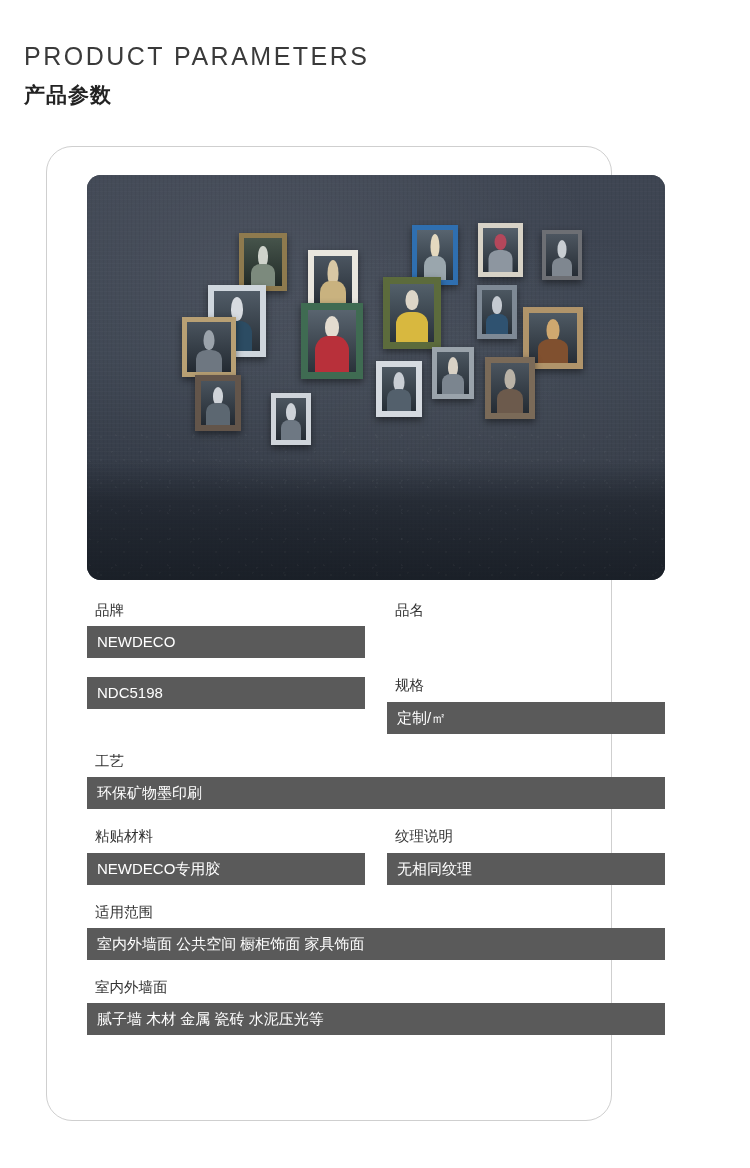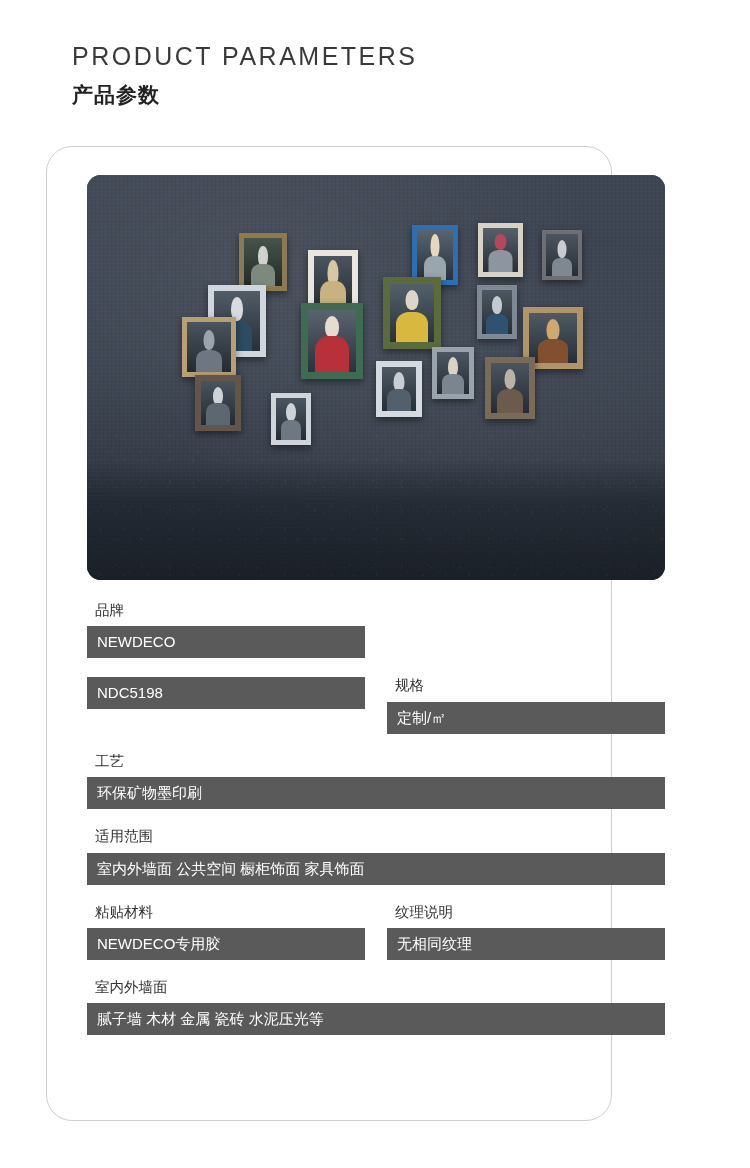--- a/index.html
+++ b/index.html
@@ -15,21 +15,21 @@
     overflow: hidden;
   }
   .page {
     position: relative;
     width: 750px;
     height: 1168px;
     box-sizing: border-box;
   }
   
   .header {
-    padding: 40px 0 0 72px;
+    padding: 40px 0 0 24px;
   }
   .header-en {
     font-size: 25px;
     letter-spacing: 2.5px;
     color: #3a3a3a;
     font-weight: 400;
     line-height: 1.3;
     margin: 0;
   }
   .header-cn {
@@ -328,58 +328,59 @@
     </div>
 
     <div class="specs">
 
       <div class="spec-row">
         <div class="spec-cell">
           <div class="spec-label">品牌</div>
           <div class="spec-value">NEWDECO</div>
         </div>
         <div class="spec-cell">
+          <div class="spec-label">品名</div>
         </div>
       </div>
 
       <div class="spec-row">
         <div class="spec-cell">
           <div class="spec-value">NDC5198</div>
         </div>
         <div class="spec-cell">
           <div class="spec-label">规格</div>
           <div class="spec-value">定制/㎡</div>
         </div>
       </div>
 
       <div class="spec-row">
         <div class="spec-cell">
           <div class="spec-label">工艺</div>
           <div class="spec-value">环保矿物墨印刷</div>
+        </div>
+      </div>
+
+      <div class="spec-row">
+        <div class="spec-cell">
+          <div class="spec-label">粘贴材料</div>
+          <div class="spec-value">NEWDECO专用胶</div>
+        </div>
+        <div class="spec-cell">
+          <div class="spec-label">纹理说明</div>
+          <div class="spec-value">无相同纹理</div>
         </div>
       </div>
 
       <div class="spec-row" style="margin-top:10px;">
         <div class="spec-cell full">
           <div class="spec-label">适用范围</div>
           <div class="spec-value">室内外墙面 公共空间 橱柜饰面 家具饰面</div>
         </div>
       </div>
 
-      <div class="spec-row">
-        <div class="spec-cell">
-          <div class="spec-label">粘贴材料</div>
-          <div class="spec-value">NEWDECO专用胶</div>
-        </div>
-        <div class="spec-cell">
-          <div class="spec-label">纹理说明</div>
-          <div class="spec-value">无相同纹理</div>
-        </div>
-      </div>
-
       <div class="spec-row" style="margin-top:10px;">
         <div class="spec-cell full">
           <div class="spec-label">室内外墙面</div>
           <div class="spec-value">腻子墙 木材 金属 瓷砖 水泥压光等</div>
         </div>
       </div>
 
     </div>
   </div>
 </div>

